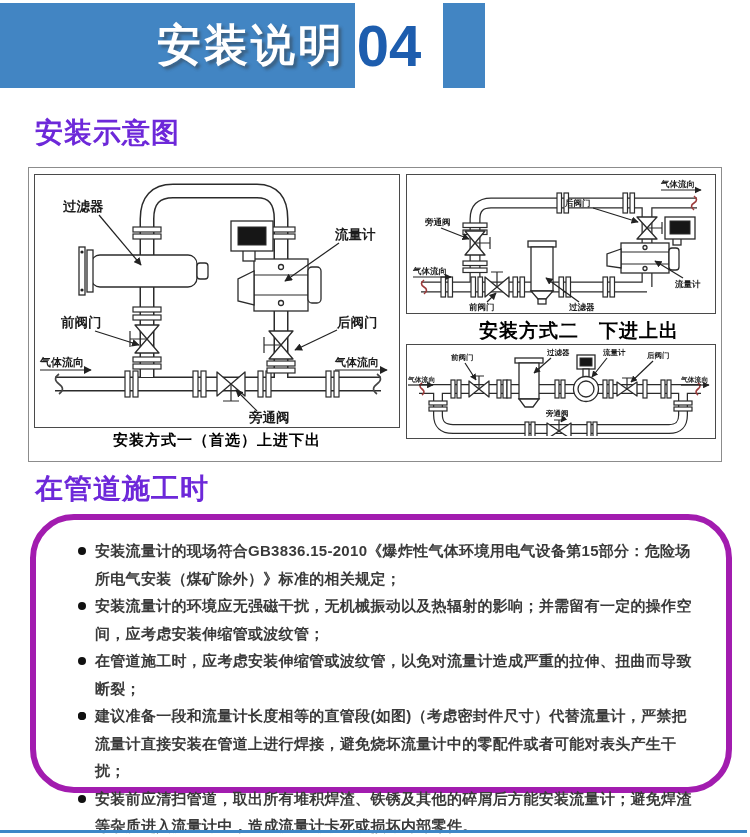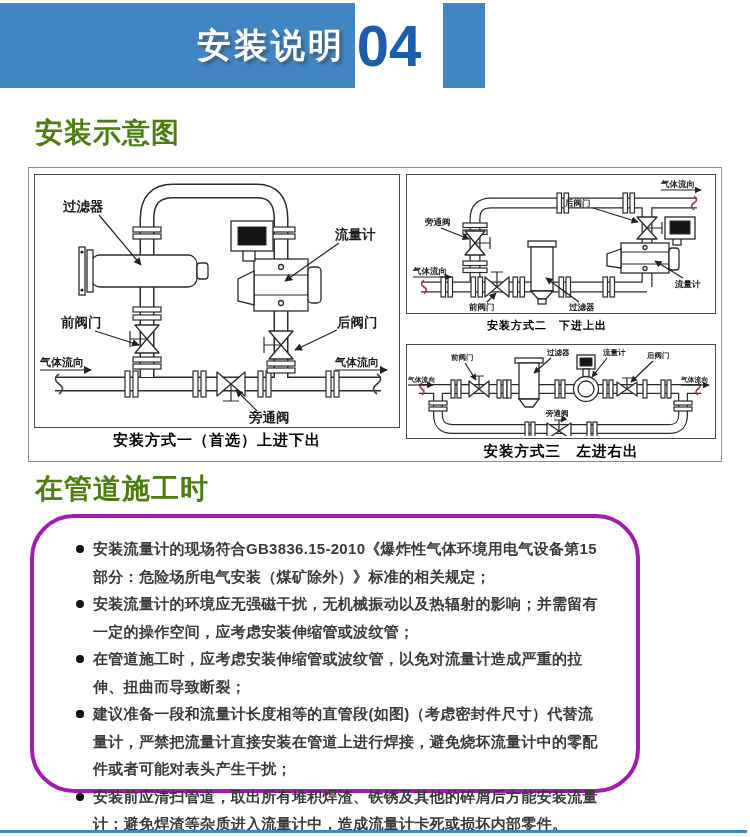--- a/index.html
+++ b/index.html
@@ -2,63 +2,63 @@
 <html><head>
 <meta charset="utf-8">
 <style>
   html,body{margin:0;padding:0;background:#ffffff;}
   body{width:750px;height:837px;position:relative;overflow:hidden;
        font-family:"Liberation Sans","DejaVu Sans",sans-serif;}
 
   
   .band{position:absolute;left:0;top:3px;width:355px;height:85px;background:#4285c3;
         display:flex;align-items:center;justify-content:flex-end;padding-right:10px;box-sizing:border-box;}
-  .band-title{color:#ffffff;font-size:34px;font-weight:bold;letter-spacing:3px;
+  .band-title{color:#ffffff;font-size:44px;font-weight:bold;letter-spacing:3px;
         text-shadow:3px 3px 3px rgba(50,50,50,.45);}
   .num-area{position:absolute;left:355px;top:3px;width:68px;height:85px;background:#ffffff;
         display:flex;align-items:center;justify-content:center;}
   .num{color:#1d5dae;font-size:58px;font-weight:bold;}
   .band-end{position:absolute;left:443px;top:3px;width:42px;height:85px;background:#4285c3;}
 
   
-  .sec-title{position:absolute;left:35px;color:#4d7c0f;font-size:28px;font-weight:bold;letter-spacing:1px;}
+  .sec-title{position:absolute;left:35px;color:#6d28d9;font-size:28px;font-weight:bold;letter-spacing:1px;}
   .t1{top:114px;}
   .t2{top:470px;}
 
   
   .diag-box{position:absolute;left:28px;top:167px;width:694px;height:295px;
         border:1px solid #8c8c8c;background:#fff;box-sizing:border-box;}
   .panel{position:absolute;border:1px solid #4a4a4a;background:#fff;box-sizing:border-box;}
   .p1{left:5px;top:6px;width:366px;height:254px;}
   .p2{left:377px;top:6px;width:310px;height:140px;}
   .p3{left:377px;top:176px;width:310px;height:95px;}
   .cap{position:absolute;text-align:center;color:#000;font-weight:bold;}
   .c1{left:5px;top:263px;width:366px;font-size:15px;letter-spacing:1px;}
-  .c2{left:363px;top:150px;width:310px;font-size:11px;letter-spacing:1px;}
+  .c2{left:395px;top:150px;width:310px;font-size:19px;letter-spacing:1px;}
   .c3{left:377px;top:274px;width:310px;font-size:14.5px;letter-spacing:1px;}
 
   
   .pb{stroke:#2b2b2b;stroke-width:15;fill:none;stroke-linejoin:round;}
   .pw{stroke:#ffffff;stroke-width:12;fill:none;stroke-linejoin:round;}
   .pb2{stroke:#2b2b2b;stroke-width:11;fill:none;stroke-linejoin:round;}
   .pw2{stroke:#ffffff;stroke-width:8.5;fill:none;stroke-linejoin:round;}
   .fl{fill:#ffffff;stroke:#2b2b2b;stroke-width:1.2;}
   .vt{fill:#ffffff;stroke:#2b2b2b;stroke-width:1.3;stroke-linejoin:round;}
   .cm{fill:#ffffff;stroke:#2b2b2b;stroke-width:1.3;}
   .scr{fill:#161616;stroke:#2b2b2b;stroke-width:1;}
   .ld{stroke:#222;stroke-width:1.2;fill:none;}
   .hd{stroke:#2b2b2b;stroke-width:1.2;fill:none;}
   .brk{stroke:#9c3a3a;stroke-width:1.6;fill:none;}
   .brk1{stroke:#444;stroke-width:1.6;fill:none;}
   .lbl{font-family:"Liberation Sans","DejaVu Sans",sans-serif;font-weight:bold;fill:#1c1c1c;}
   .f13{font-size:13.5px;} .f11{font-size:11px;} .f8{font-size:8.5px;} .f7{font-size:7.5px;} .f6{font-size:6.8px;}
 
   
-  .notes-box{position:absolute;left:30px;top:514px;width:610px;height:279px;
-        border:4px solid #a21caf;border-radius:44px;box-sizing:border-box;
+  .notes-box{position:absolute;left:30px;top:514px;width:702px;height:279px;
+        border:6px solid #a21caf;border-radius:44px;box-sizing:border-box;
         padding:17px 32px 0 40px;background:#fff;}
   .notes-box ul{list-style:none;margin:0;padding:0;}
   .note{position:relative;padding-left:19px;font-size:15px;font-weight:bold;color:#3a3a3a;
         line-height:27.5px;letter-spacing:0.3px;}
   .dot{position:absolute;left:2px;top:10px;width:8px;height:8px;border-radius:50%;background:#111;}
 
   .bottom-line{position:absolute;left:0;top:830px;width:747px;height:3px;background:#3e86c6;}
 </style>
 </head>
 <body>
@@ -372,21 +372,20 @@
       <g>
         <text class="lbl f6" x="1" y="37">气体流向</text>
         <path class="ld" d="M 1 40 H 26" marker-end="url(#a3)"></path>
       </g>
       <g>
         <text class="lbl f6" x="274" y="37">气体流向</text>
         <path class="ld" d="M 274 40 H 302" marker-end="url(#a3)"></path>
       </g>
     </svg>
   </div>
-  <div class="cap c3">安装方式三　左进右出</div>
 </div>
 
 <div class="sec-title t2">在管道施工时</div>
 
 <div class="notes-box">
   <ul>
 
   <li class="note">
       <span class="dot"></span>
       <span class="note-text">安装流量计的现场符合GB3836.15-2010《爆炸性气体环境用电气设备第15部分：危险场所电气安装（煤矿除外）》标准的相关规定；</span>

